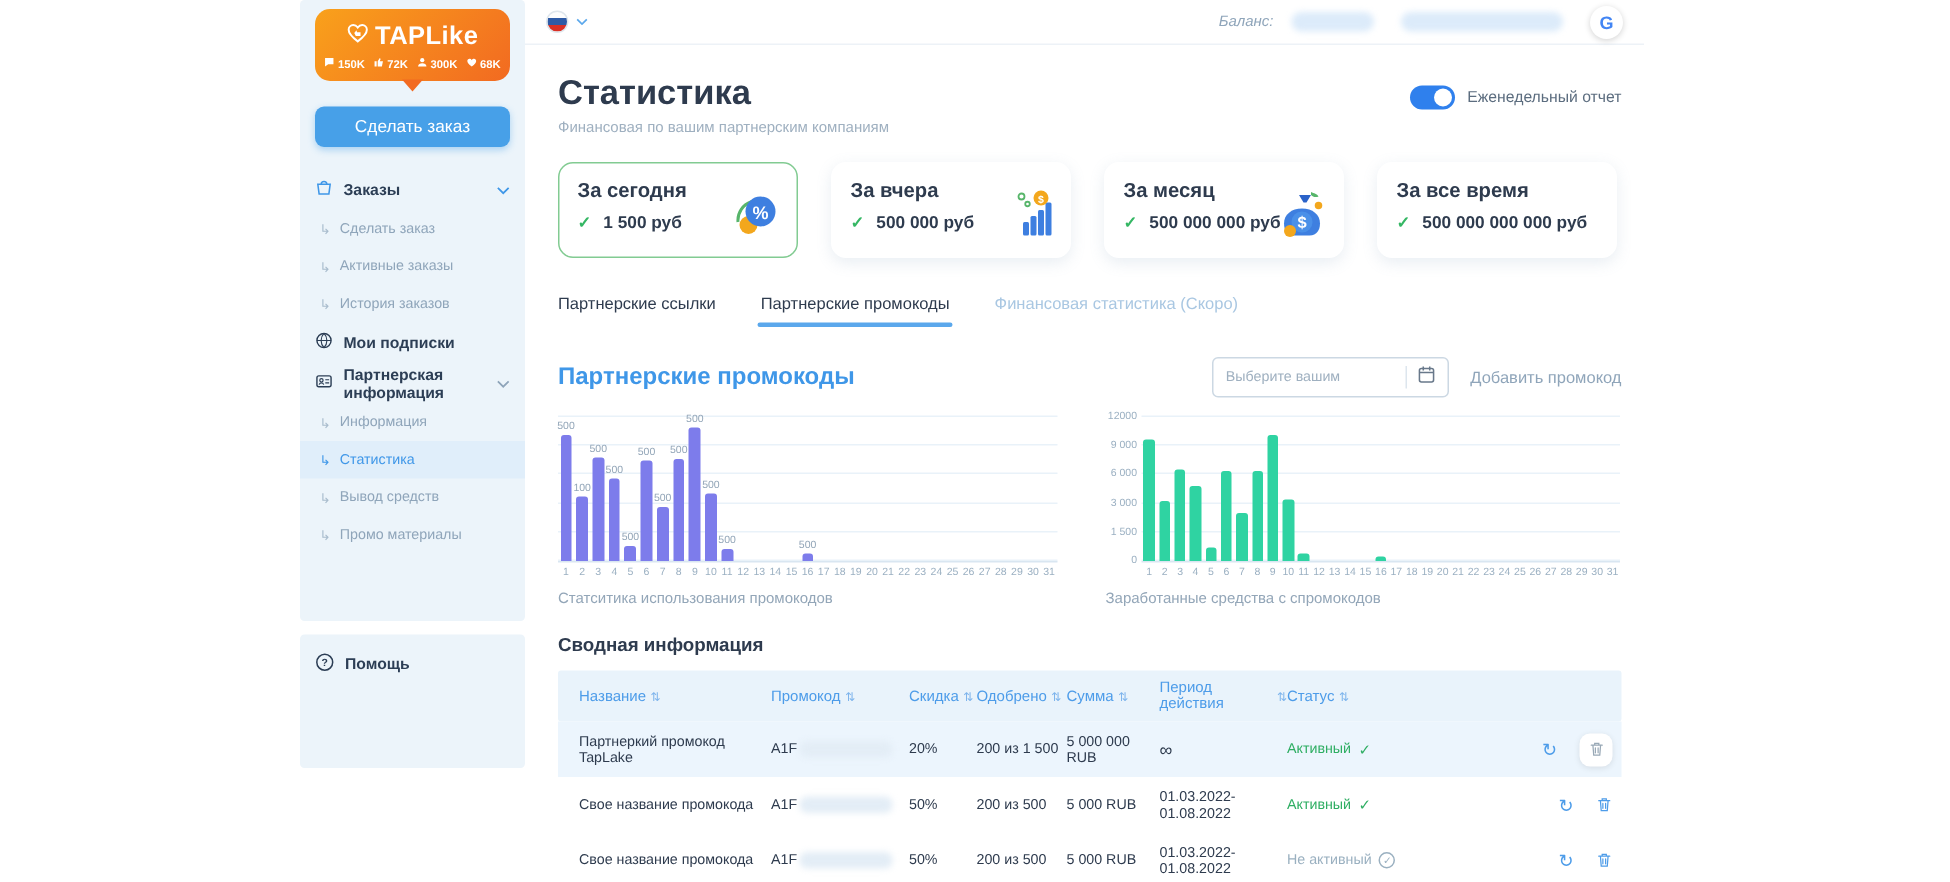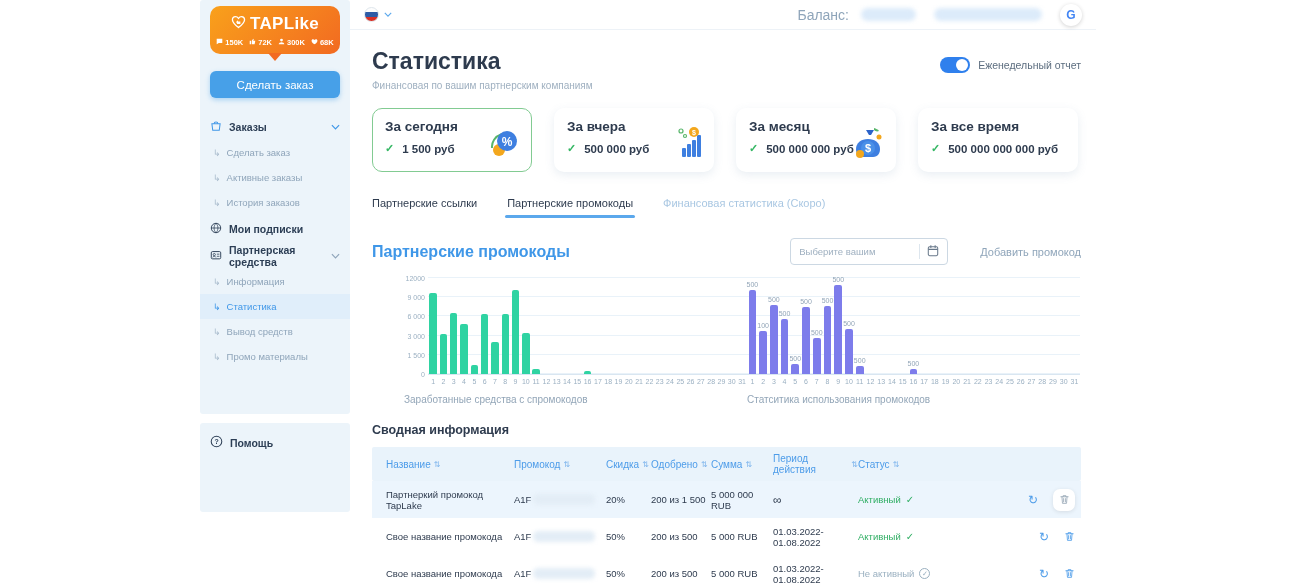--- a/index.html
+++ b/index.html
@@ -33,21 +33,21 @@
   .menu-sub.active .ret{color:#3f97e8;}
   .side-foot{background:#ecf4fa;border-radius:3px;margin-top:9px;padding:12px 10px 10px;height:89px;}
   .foot-text{margin-top:13px;font-size:7.5px;line-height:1.55;color:#9fb2c4;}
 
   
   .main{position:absolute;left:350px;top:0;width:746px;}
   .topbar{display:flex;align-items:center;height:30px;padding:0 14px;border-bottom:1px solid #edf2f7;}
   .flag{width:15px;height:15px;border-radius:50%;overflow:hidden;border:1px solid #dfe6ec;cursor:pointer;
         background:linear-gradient(#fdfdfd 33%,#2e5ba6 33% 66%,#d93025 66%);}
   .flag-chev{margin-left:5px;display:flex;cursor:pointer;}
-  .balance-label{margin-left:auto;font-size:14px;color:#8fa5ba;}
+  .balance-label{margin-left:auto;font-size:10px;color:#8fa5ba;font-style:italic;}
   .pill{background:#dcebfa;border-radius:7px;height:13px;filter:blur(2px);}
   .pill.small{width:55px;margin-left:12px;}
   .pill.large{width:108px;margin-left:18px;}
   .gbtn{margin-left:18px;width:22px;height:22px;border-radius:50%;background:#fff;border:none;cursor:pointer;
         box-shadow:0 1px 4px rgba(0,0,0,.18);font-family:inherit;font-weight:bold;font-size:12px;color:#4285F4;
         display:flex;align-items:center;justify-content:center;}
 
   .content{position:relative;padding:18px 15px 0 22px;}
   .page-title{font-size:23px;font-weight:bold;color:#2e3b4e;}
   .subtitle{margin-top:5px;font-size:10px;color:#9fb0c0;}
@@ -70,21 +70,21 @@
   .tab.active::after{content:"";position:absolute;left:-2px;right:-2px;bottom:0;height:3px;
                      background:#5ba8ec;border-radius:2px;}
   .tab.disabled{color:#a9c7e2;}
 
   .promo-head{display:flex;align-items:center;margin-top:20px;}
   .promo-title{font-size:16px;font-weight:bold;color:#3f97e8;}
   .date-input{margin-left:auto;display:flex;align-items:center;width:158px;height:27px;background:#fff;
               border:1px solid #ccd8e3;border-radius:4px;padding:0 8px;cursor:text;}
   .date-ph{flex:1;font-size:9.5px;color:#9fb0c0;}
   .date-div{width:1px;height:15px;background:#dde6ee;margin-right:7px;}
-  .add-btn{margin-left:32px;background:none;border:none;font-family:inherit;font-size:11px;
+  .add-btn{margin-left:14px;background:none;border:none;font-family:inherit;font-size:11px;
            color:#8fa5ba;cursor:pointer;}
 
   .charts-row{display:flex;margin-top:13px;}
   .chart{width:333px;}
   .chart.right{width:343px;margin-left:32px;}
   .plot{position:relative;height:97px;border-bottom:1px solid #d9e6f1;}
   .chart.right .plot{margin-left:24px;}
   .gridline{position:absolute;left:0;right:0;height:1px;background:#e9f2f9;}
   .ylabel{position:absolute;left:-26px;width:23px;text-align:right;font-size:7px;color:#9bb0c2;
           transform:translateY(50%);}
@@ -203,21 +203,21 @@
                 <path d="M1.5 7h11M7 1.5c-3 3-3 8 0 11M7 1.5c3 3 3 8 0 11" fill="none" stroke="#2c3e55" stroke-width="0.9"></path>
               </svg></span>
           <span>Мои подписки</span>
         </div>
         <div class="menu-item">
           <span><svg width="12" height="12" viewBox="0 0 14 14">
                 <rect x="1.5" y="3" width="11" height="8.5" rx="1.5" fill="none" stroke="#2c3e55" stroke-width="1.1"></rect>
                 <circle cx="5" cy="6.5" r="1.3" fill="none" stroke="#2c3e55" stroke-width="0.9"></circle>
                 <path d="M8 6h3M8 8.5h3M3.2 9.8c.4-1 1-1.4 1.8-1.4s1.4.4 1.8 1.4" fill="none" stroke="#2c3e55" stroke-width="0.9"></path>
               </svg></span>
-          <span>Партнерская средства</span>
+          <span>Партнерская информация</span>
           <span class="chev">
               <svg width="9" height="6" viewBox="0 0 10 6">
                 <path d="M1 1l4 4 4-4" fill="none" stroke="#8fa5ba" stroke-width="1.3"></path>
               </svg>
             </span>
         </div>
         <div class="menu-sub">
             <span class="ret">↳</span>
             <span>Информация</span>
           </div>
@@ -346,74 +346,80 @@
           <span class="date-div"></span>
           <span><svg width="12" height="13" viewBox="0 0 14 15">
                 <rect x="1.5" y="3" width="11" height="10.5" rx="1.5" fill="none" stroke="#68788a" stroke-width="1.2"></rect>
                 <path d="M1.5 6.2h11M4.5 1.5v3M9.5 1.5v3" stroke="#68788a" stroke-width="1.2"></path>
               </svg></span>
         </div>
         <button class="add-btn">Добавить промокод</button>
       </div>
 
       <div class="charts-row">
-        <div class="chart right">
+        <div class="chart">
           <div class="plot">
               <div class="gridline" style="bottom: 0%;"></div>
               <div class="gridline" style="bottom: 20%;"></div>
               <div class="gridline" style="bottom: 40%;"></div>
               <div class="gridline" style="bottom: 60%;"></div>
               <div class="gridline" style="bottom: 80%;"></div>
               <div class="gridline" style="bottom: 100%;"></div>
-              <div class="ylabel" style="bottom: 100%;">12000</div>
-              <div class="ylabel" style="bottom: 80%;">9 000</div>
-              <div class="ylabel" style="bottom: 60%;">6 000</div>
-              <div class="ylabel" style="bottom: 40%;">3 000</div>
-              <div class="ylabel" style="bottom: 20%;">1 500</div>
-              <div class="ylabel" style="bottom: 0%;">0</div>
               <div class="bars">
                 <div class="slot">
-                  <div class="bar" style="height: 84%; background: rgb(47, 211, 162);"></div>
-                </div>
-                <div class="slot">
-                  <div class="bar" style="height: 42%; background: rgb(47, 211, 162);"></div>
-                </div>
-                <div class="slot">
-                  <div class="bar" style="height: 64%; background: rgb(47, 211, 162);"></div>
-                </div>
-                <div class="slot">
-                  <div class="bar" style="height: 52%; background: rgb(47, 211, 162);"></div>
-                </div>
-                <div class="slot">
-                  <div class="bar" style="height: 9%; background: rgb(47, 211, 162);"></div>
-                </div>
-                <div class="slot">
-                  <div class="bar" style="height: 62%; background: rgb(47, 211, 162);"></div>
-                </div>
-                <div class="slot">
-                  <div class="bar" style="height: 33%; background: rgb(47, 211, 162);"></div>
-                </div>
-                <div class="slot">
-                  <div class="bar" style="height: 63%; background: rgb(47, 211, 162);"></div>
-                </div>
-                <div class="slot">
-                  <div class="bar" style="height: 87%; background: rgb(47, 211, 162);"></div>
-                </div>
-                <div class="slot">
-                  <div class="bar" style="height: 43%; background: rgb(47, 211, 162);"></div>
-                </div>
-                <div class="slot">
-                  <div class="bar" style="height: 5%; background: rgb(47, 211, 162);"></div>
-                </div>
-                <div class="slot"></div>
-                <div class="slot"></div>
-                <div class="slot"></div>
-                <div class="slot"></div>
-                <div class="slot">
-                  <div class="bar" style="height: 3%; background: rgb(47, 211, 162);"></div>
+                  <div class="bar" style="height: 88%; background: rgb(125, 124, 235);"></div>
+                  <div class="bar-label" style="bottom: calc(88% + 2px);">500</div>
+                </div>
+                <div class="slot">
+                  <div class="bar" style="height: 45%; background: rgb(125, 124, 235);"></div>
+                  <div class="bar-label" style="bottom: calc(45% + 2px);">100</div>
+                </div>
+                <div class="slot">
+                  <div class="bar" style="height: 72%; background: rgb(125, 124, 235);"></div>
+                  <div class="bar-label" style="bottom: calc(72% + 2px);">500</div>
+                </div>
+                <div class="slot">
+                  <div class="bar" style="height: 57%; background: rgb(125, 124, 235);"></div>
+                  <div class="bar-label" style="bottom: calc(57% + 2px);">500</div>
+                </div>
+                <div class="slot">
+                  <div class="bar" style="height: 10%; background: rgb(125, 124, 235);"></div>
+                  <div class="bar-label" style="bottom: calc(10% + 2px);">500</div>
+                </div>
+                <div class="slot">
+                  <div class="bar" style="height: 70%; background: rgb(125, 124, 235);"></div>
+                  <div class="bar-label" style="bottom: calc(70% + 2px);">500</div>
+                </div>
+                <div class="slot">
+                  <div class="bar" style="height: 37%; background: rgb(125, 124, 235);"></div>
+                  <div class="bar-label" style="bottom: calc(37% + 2px);">500</div>
+                </div>
+                <div class="slot">
+                  <div class="bar" style="height: 71%; background: rgb(125, 124, 235);"></div>
+                  <div class="bar-label" style="bottom: calc(71% + 2px);">500</div>
+                </div>
+                <div class="slot">
+                  <div class="bar" style="height: 93%; background: rgb(125, 124, 235);"></div>
+                  <div class="bar-label" style="bottom: calc(93% + 2px);">500</div>
+                </div>
+                <div class="slot">
+                  <div class="bar" style="height: 47%; background: rgb(125, 124, 235);"></div>
+                  <div class="bar-label" style="bottom: calc(47% + 2px);">500</div>
+                </div>
+                <div class="slot">
+                  <div class="bar" style="height: 8%; background: rgb(125, 124, 235);"></div>
+                  <div class="bar-label" style="bottom: calc(8% + 2px);">500</div>
+                </div>
+                <div class="slot"></div>
+                <div class="slot"></div>
+                <div class="slot"></div>
+                <div class="slot"></div>
+                <div class="slot">
+                  <div class="bar" style="height: 5%; background: rgb(125, 124, 235);"></div>
+                  <div class="bar-label" style="bottom: calc(5% + 2px);">500</div>
                 </div>
                 <div class="slot"></div>
                 <div class="slot"></div>
                 <div class="slot"></div>
                 <div class="slot"></div>
                 <div class="slot"></div>
                 <div class="slot"></div>
                 <div class="slot"></div>
                 <div class="slot"></div>
                 <div class="slot"></div>
@@ -451,82 +457,76 @@
               <span>23</span>
               <span>24</span>
               <span>25</span>
               <span>26</span>
               <span>27</span>
               <span>28</span>
               <span>29</span>
               <span>30</span>
               <span>31</span>
             </div>
-          <div class="chart-caption">Заработанные средства с спромокодов</div>
-        </div>
-        <div class="chart">
+          <div class="chart-caption">Статситика использования промокодов</div>
+        </div>
+        <div class="chart right">
           <div class="plot">
               <div class="gridline" style="bottom: 0%;"></div>
               <div class="gridline" style="bottom: 20%;"></div>
               <div class="gridline" style="bottom: 40%;"></div>
               <div class="gridline" style="bottom: 60%;"></div>
               <div class="gridline" style="bottom: 80%;"></div>
               <div class="gridline" style="bottom: 100%;"></div>
+              <div class="ylabel" style="bottom: 100%;">12000</div>
+              <div class="ylabel" style="bottom: 80%;">9 000</div>
+              <div class="ylabel" style="bottom: 60%;">6 000</div>
+              <div class="ylabel" style="bottom: 40%;">3 000</div>
+              <div class="ylabel" style="bottom: 20%;">1 500</div>
+              <div class="ylabel" style="bottom: 0%;">0</div>
               <div class="bars">
                 <div class="slot">
-                  <div class="bar" style="height: 88%; background: rgb(125, 124, 235);"></div>
-                  <div class="bar-label" style="bottom: calc(88% + 2px);">500</div>
-                </div>
-                <div class="slot">
-                  <div class="bar" style="height: 45%; background: rgb(125, 124, 235);"></div>
-                  <div class="bar-label" style="bottom: calc(45% + 2px);">100</div>
-                </div>
-                <div class="slot">
-                  <div class="bar" style="height: 72%; background: rgb(125, 124, 235);"></div>
-                  <div class="bar-label" style="bottom: calc(72% + 2px);">500</div>
-                </div>
-                <div class="slot">
-                  <div class="bar" style="height: 57%; background: rgb(125, 124, 235);"></div>
-                  <div class="bar-label" style="bottom: calc(57% + 2px);">500</div>
-                </div>
-                <div class="slot">
-                  <div class="bar" style="height: 10%; background: rgb(125, 124, 235);"></div>
-                  <div class="bar-label" style="bottom: calc(10% + 2px);">500</div>
-                </div>
-                <div class="slot">
-                  <div class="bar" style="height: 70%; background: rgb(125, 124, 235);"></div>
-                  <div class="bar-label" style="bottom: calc(70% + 2px);">500</div>
-                </div>
-                <div class="slot">
-                  <div class="bar" style="height: 37%; background: rgb(125, 124, 235);"></div>
-                  <div class="bar-label" style="bottom: calc(37% + 2px);">500</div>
-                </div>
-                <div class="slot">
-                  <div class="bar" style="height: 71%; background: rgb(125, 124, 235);"></div>
-                  <div class="bar-label" style="bottom: calc(71% + 2px);">500</div>
-                </div>
-                <div class="slot">
-                  <div class="bar" style="height: 93%; background: rgb(125, 124, 235);"></div>
-                  <div class="bar-label" style="bottom: calc(93% + 2px);">500</div>
-                </div>
-                <div class="slot">
-                  <div class="bar" style="height: 47%; background: rgb(125, 124, 235);"></div>
-                  <div class="bar-label" style="bottom: calc(47% + 2px);">500</div>
-                </div>
-                <div class="slot">
-                  <div class="bar" style="height: 8%; background: rgb(125, 124, 235);"></div>
-                  <div class="bar-label" style="bottom: calc(8% + 2px);">500</div>
-                </div>
-                <div class="slot"></div>
-                <div class="slot"></div>
-                <div class="slot"></div>
-                <div class="slot"></div>
-                <div class="slot">
-                  <div class="bar" style="height: 5%; background: rgb(125, 124, 235);"></div>
-                  <div class="bar-label" style="bottom: calc(5% + 2px);">500</div>
+                  <div class="bar" style="height: 84%; background: rgb(47, 211, 162);"></div>
+                </div>
+                <div class="slot">
+                  <div class="bar" style="height: 42%; background: rgb(47, 211, 162);"></div>
+                </div>
+                <div class="slot">
+                  <div class="bar" style="height: 64%; background: rgb(47, 211, 162);"></div>
+                </div>
+                <div class="slot">
+                  <div class="bar" style="height: 52%; background: rgb(47, 211, 162);"></div>
+                </div>
+                <div class="slot">
+                  <div class="bar" style="height: 9%; background: rgb(47, 211, 162);"></div>
+                </div>
+                <div class="slot">
+                  <div class="bar" style="height: 62%; background: rgb(47, 211, 162);"></div>
+                </div>
+                <div class="slot">
+                  <div class="bar" style="height: 33%; background: rgb(47, 211, 162);"></div>
+                </div>
+                <div class="slot">
+                  <div class="bar" style="height: 63%; background: rgb(47, 211, 162);"></div>
+                </div>
+                <div class="slot">
+                  <div class="bar" style="height: 87%; background: rgb(47, 211, 162);"></div>
+                </div>
+                <div class="slot">
+                  <div class="bar" style="height: 43%; background: rgb(47, 211, 162);"></div>
+                </div>
+                <div class="slot">
+                  <div class="bar" style="height: 5%; background: rgb(47, 211, 162);"></div>
+                </div>
+                <div class="slot"></div>
+                <div class="slot"></div>
+                <div class="slot"></div>
+                <div class="slot"></div>
+                <div class="slot">
+                  <div class="bar" style="height: 3%; background: rgb(47, 211, 162);"></div>
                 </div>
                 <div class="slot"></div>
                 <div class="slot"></div>
                 <div class="slot"></div>
                 <div class="slot"></div>
                 <div class="slot"></div>
                 <div class="slot"></div>
                 <div class="slot"></div>
                 <div class="slot"></div>
                 <div class="slot"></div>
@@ -564,21 +564,21 @@
               <span>23</span>
               <span>24</span>
               <span>25</span>
               <span>26</span>
               <span>27</span>
               <span>28</span>
               <span>29</span>
               <span>30</span>
               <span>31</span>
             </div>
-          <div class="chart-caption">Статситика использования промокодов</div>
+          <div class="chart-caption">Заработанные средства с спромокодов</div>
         </div>
       </div>
 
       <div class="summary-title">Сводная информация</div>
       <div class="ptable">
         <div class="thead">
             <div class="th">
               <span>Название</span>
               <span class="sort">⇅</span>
             </div>

